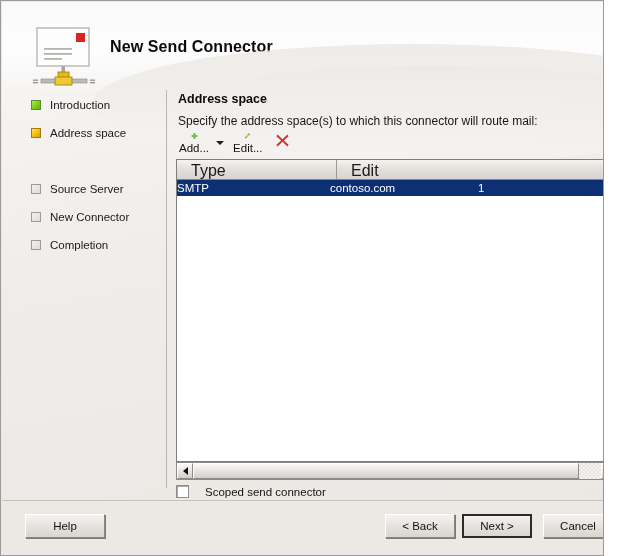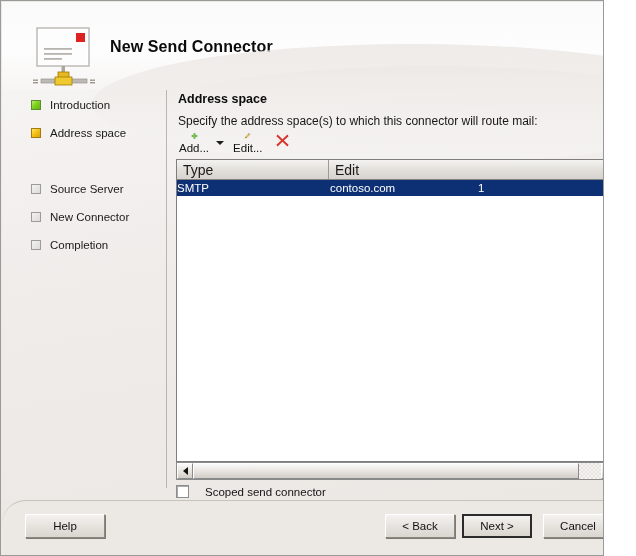--- a/index.html
+++ b/index.html
@@ -201,24 +201,25 @@
   #list-header {
     display: flex;
     height: 19px;
     background: linear-gradient(180deg, #f4f3f1 0%, #e2dfda 52%, #d7d3ce 100%);
     border-bottom: 1px solid #848484;
   }
   .col-head {
     box-sizing: border-box;
     border-right: 1px solid #9d9a96;
     padding: 2px 0 0 6px;
-    font-size: 14px;
+    font-size: 16px;
     color: #1a1a1a;
     overflow: hidden;
     white-space: nowrap;
+    margin-left: 8px;
   }
   .col-type    { width: 152px; }
   .col-address { width: 148px; }
   .col-cost    { width: 140px; border-right: none; }
 
   .list-row {
     display: flex;
     height: 16px;
     align-items: center;
   }
@@ -318,21 +319,20 @@
 
   
   #footer {
     position: absolute;
     left: 1px;
     top: 499px;
     width: 634px;
     height: 56px;
     background: #ece9e4;
     border-top: 1px solid #c6c2bc;
-    border-radius: 24px;
   }
   .btn {
     position: absolute;
     top: 13px;
     height: 24px;
     box-sizing: border-box;
     background: linear-gradient(180deg, #f4f2f0 0%, #e6e3de 52%, #d9d5cf 100%);
     border: 1px solid #8c8880;
     border-top-color: #ffffff;
     border-left-color: #ffffff;

